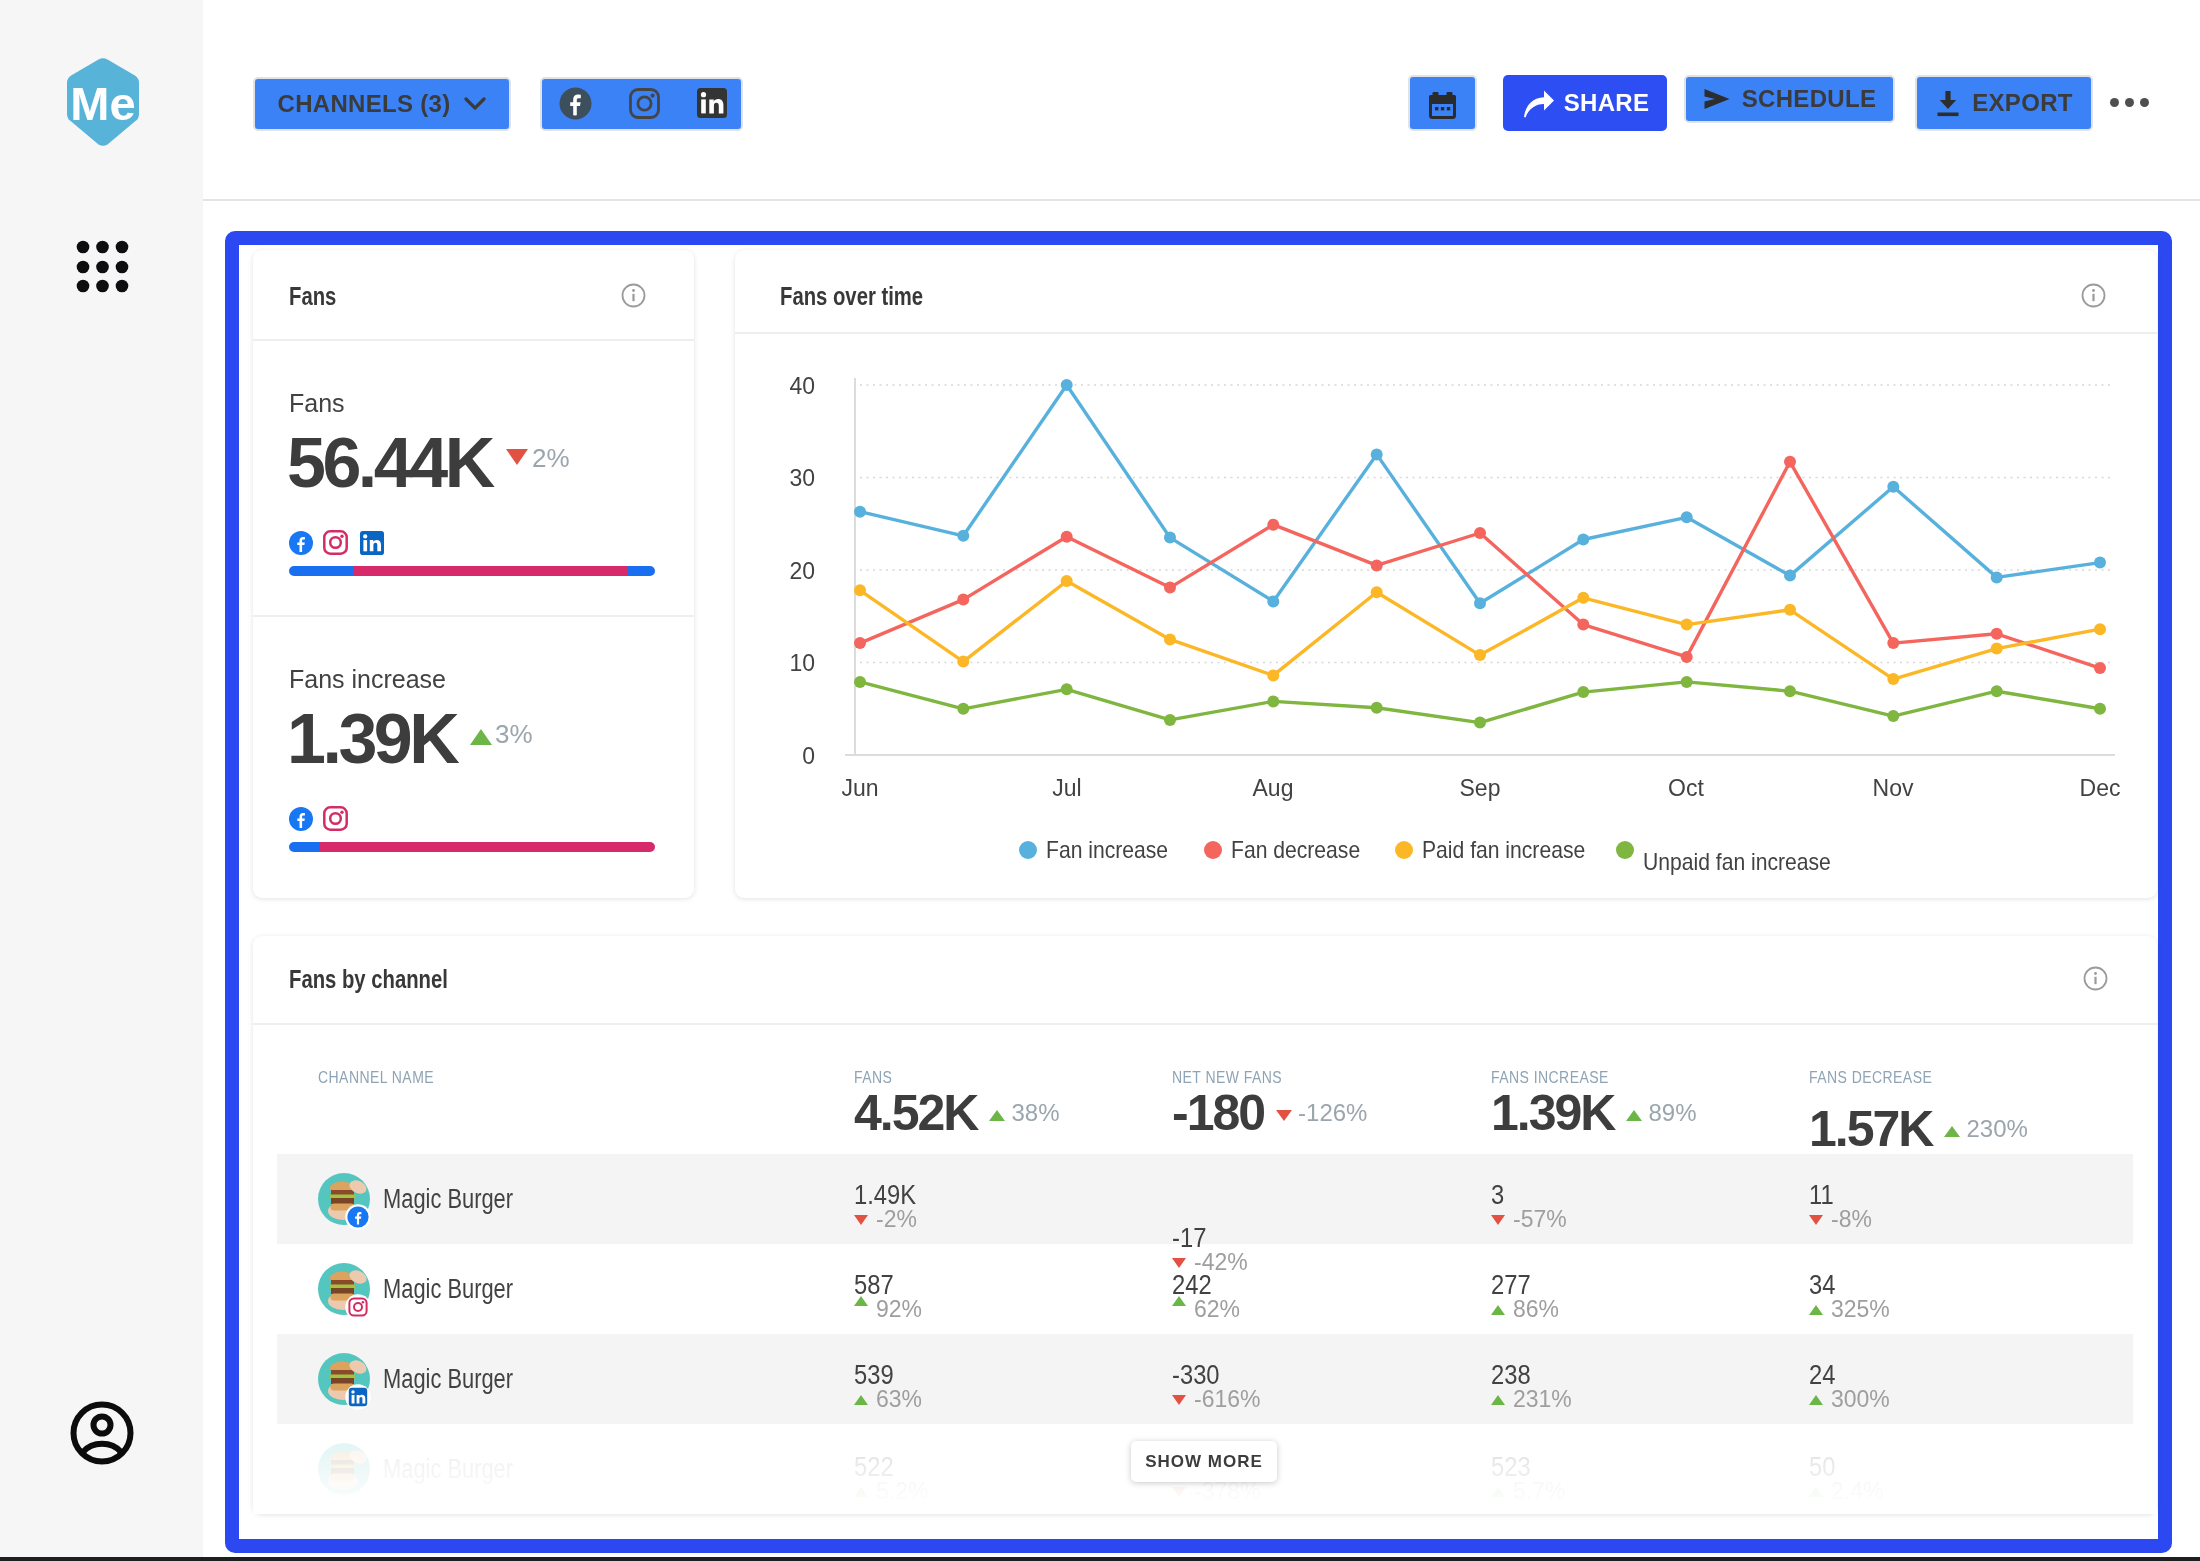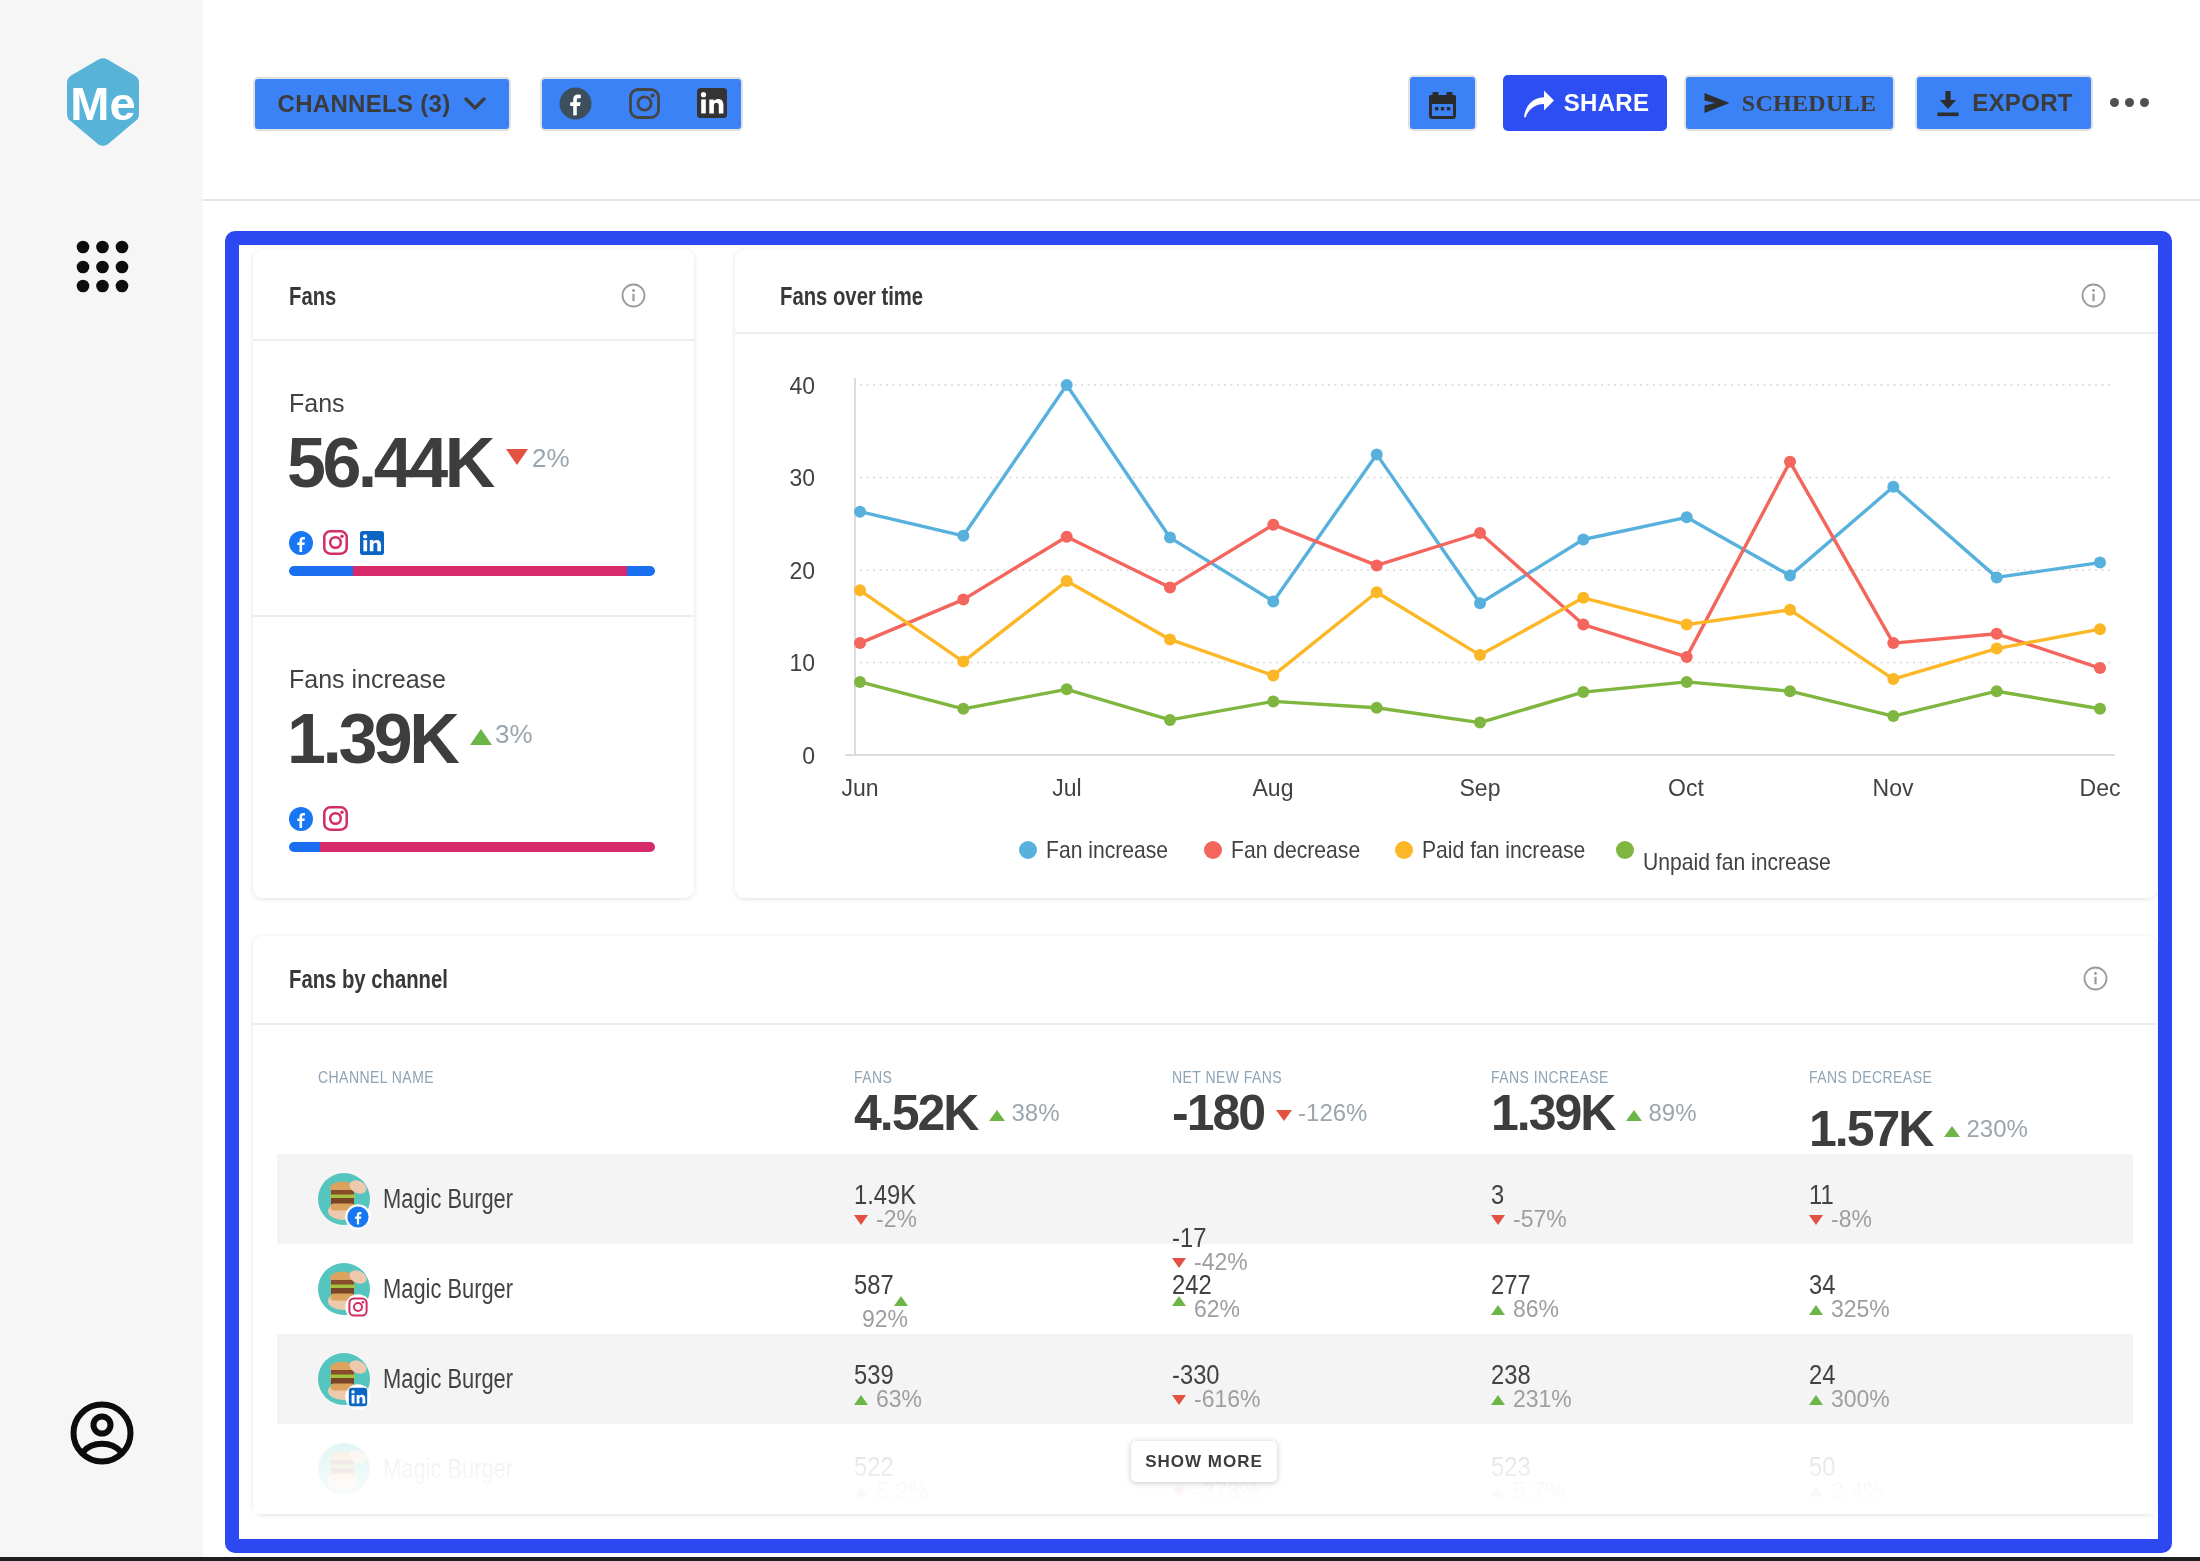--- a/index.html
+++ b/index.html
@@ -98,21 +98,21 @@
       <rect x="18.8" y="20" width="3.4" height="3.4" fill="#2b2b2b"></rect>
 </svg>
 </div>
 
 <div class="abs" style="left:1503px;top:75px;width:164px;height:56px;background:#2c4ef2;border-radius:5px;display:flex;align-items:center;justify-content:center;color:#fff;font-weight:bold;font-size:24px;letter-spacing:0.3px;">
 <svg width="34" height="30" viewBox="0 0 34 30" style="margin-right:9px;">
 <path d="M3 29 C4.5 17 12 9.5 23 9.2 L23 2.5 L33 12.5 L23 22.5 L23 16 C14.5 16 8 20.5 4.5 29.5 Z" fill="#fff"></path>
 </svg>
 SHARE</div>
 
-<div class="abs btn" style="left:1684px;top:75px;width:211px;height:56px;font-family:Liberation Serif, serif;">
+<div class="abs btn" style="left:1684px;top:75px;width:211px;height:48px;">
 <svg width="28" height="26" viewBox="0 0 28 26" style="margin-right:11px;">
 <path d="M1.5 3 L26.5 13 L1.5 23 L1.5 15.5 L12 13 L1.5 10.5 Z" fill="#2d2d2d"></path>
 </svg>
 SCHEDULE</div>
 
 <div class="abs btn" style="left:1915px;top:75px;width:178px;height:56px;">
 <svg width="26" height="27" viewBox="0 0 26 27" style="margin-right:11px;">
 <path d="M10.4 1 h5.2 v9 h5.6 L13 19 L4.8 10 h5.6 Z" fill="#2d2d2d"></path>
 <rect x="2.5" y="22.5" width="21" height="3.6" fill="#2d2d2d"></rect>
 </svg>
@@ -398,21 +398,21 @@
   </svg>
 <svg class="abs" style="left:345px;top:1294px;" width="26" height="26" viewBox="0 0 26 26">
 <circle cx="13" cy="13" r="12.8" fill="#fff"></circle>
 <rect x="4.4" y="4.4" width="17.2" height="17.2" rx="4.6" fill="none" stroke="#d22e63" stroke-width="2"></rect>
 <circle cx="13" cy="13" r="4" fill="none" stroke="#d22e63" stroke-width="2"></circle>
 <circle cx="17.9" cy="8.2" r="1.3" fill="#d22e63"></circle>
 </svg>
 <div class="abs rowval" style="left:383px;top:1276px;"><span class="sqn">Magic Burger</span></div>
 <div class="abs" style="left:854px;top:1272px;">
     <div class="rowval"><span class="sq">587</span></div>
-    <div style="display:flex;align-items:flex-end;margin-top:-3px;flex-direction:column;">
+    <div style="display:flex;align-items:flex-start;margin-top:-3px;">
       <span class="tu"></span>
       <span class="rowpct" style="margin-left:8px;">92%</span>
     </div>
   </div>
 <div class="abs" style="left:1172px;top:1272px;">
     <div class="rowval"><span class="sq">242</span></div>
     <div style="display:flex;align-items:flex-start;margin-top:-3px;">
       <span class="tu"></span>
       <span class="rowpct" style="margin-left:8px;">62%</span>
     </div>

